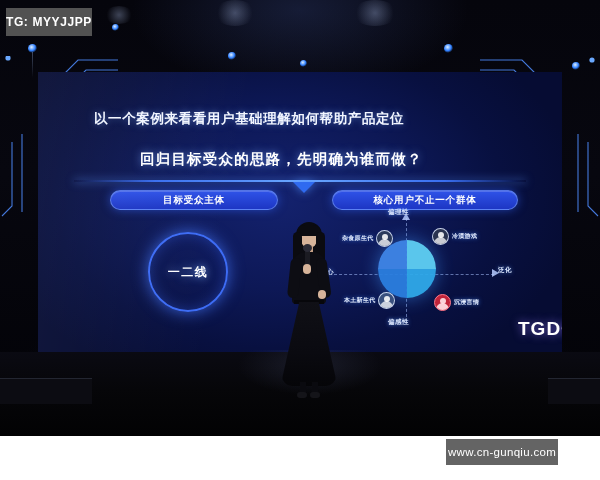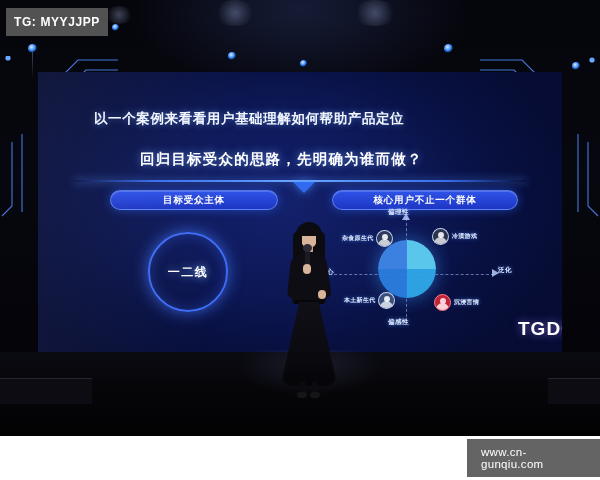--- a/index.html
+++ b/index.html
@@ -239,27 +239,27 @@
   .pr-leg.r{ left:34px; }
   .pr-shoe{ position:absolute; width:10px; height:6px; background:#141419; border-radius:3px; top:170px; }
   .pr-shoe.l{ left:19px; }
   .pr-shoe.r{ left:32px; }
 
   
   #watermark-top{
     position:absolute; left:6px; top:8px;
     background:rgba(88,88,88,0.93);
     color:#ffffff; font-size:12px; font-weight:700; letter-spacing:0.6px;
-    padding:7px 8px;
+    padding:7px 0;
   }
   #watermark-bottom{
-    position:absolute; left:467px; top:439px;
+    position:absolute; left:446px; top:439px;
     background:rgba(92,92,92,0.95);
     color:#ffffff; font-size:11.5px; letter-spacing:0.3px;
-    padding:7px 14px;
+    padding:7px 2px;
   }
 </style>
 </head>
 <body>
 
 <div id="stage-photo">
 
   <div class="backdrop"></div>
 
   <div class="stage-light" style="left:28px;top:44px;width:9px;height:9px;"></div>

